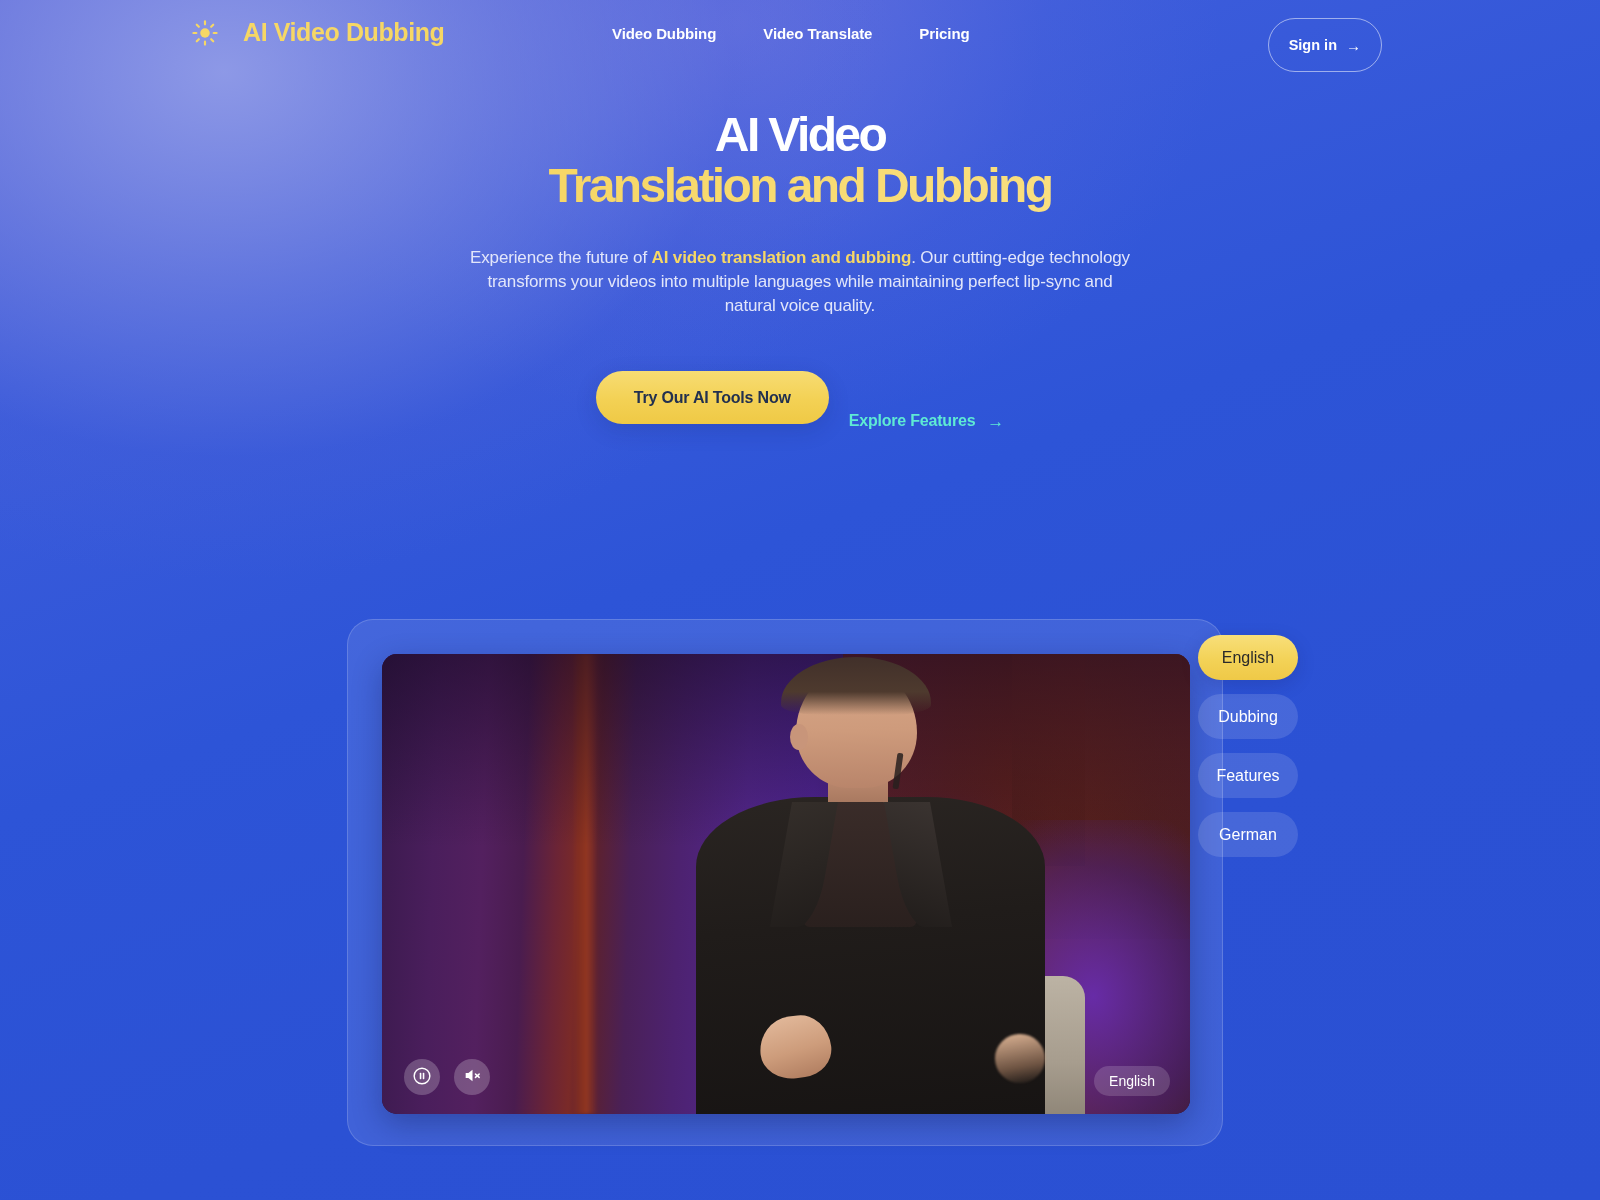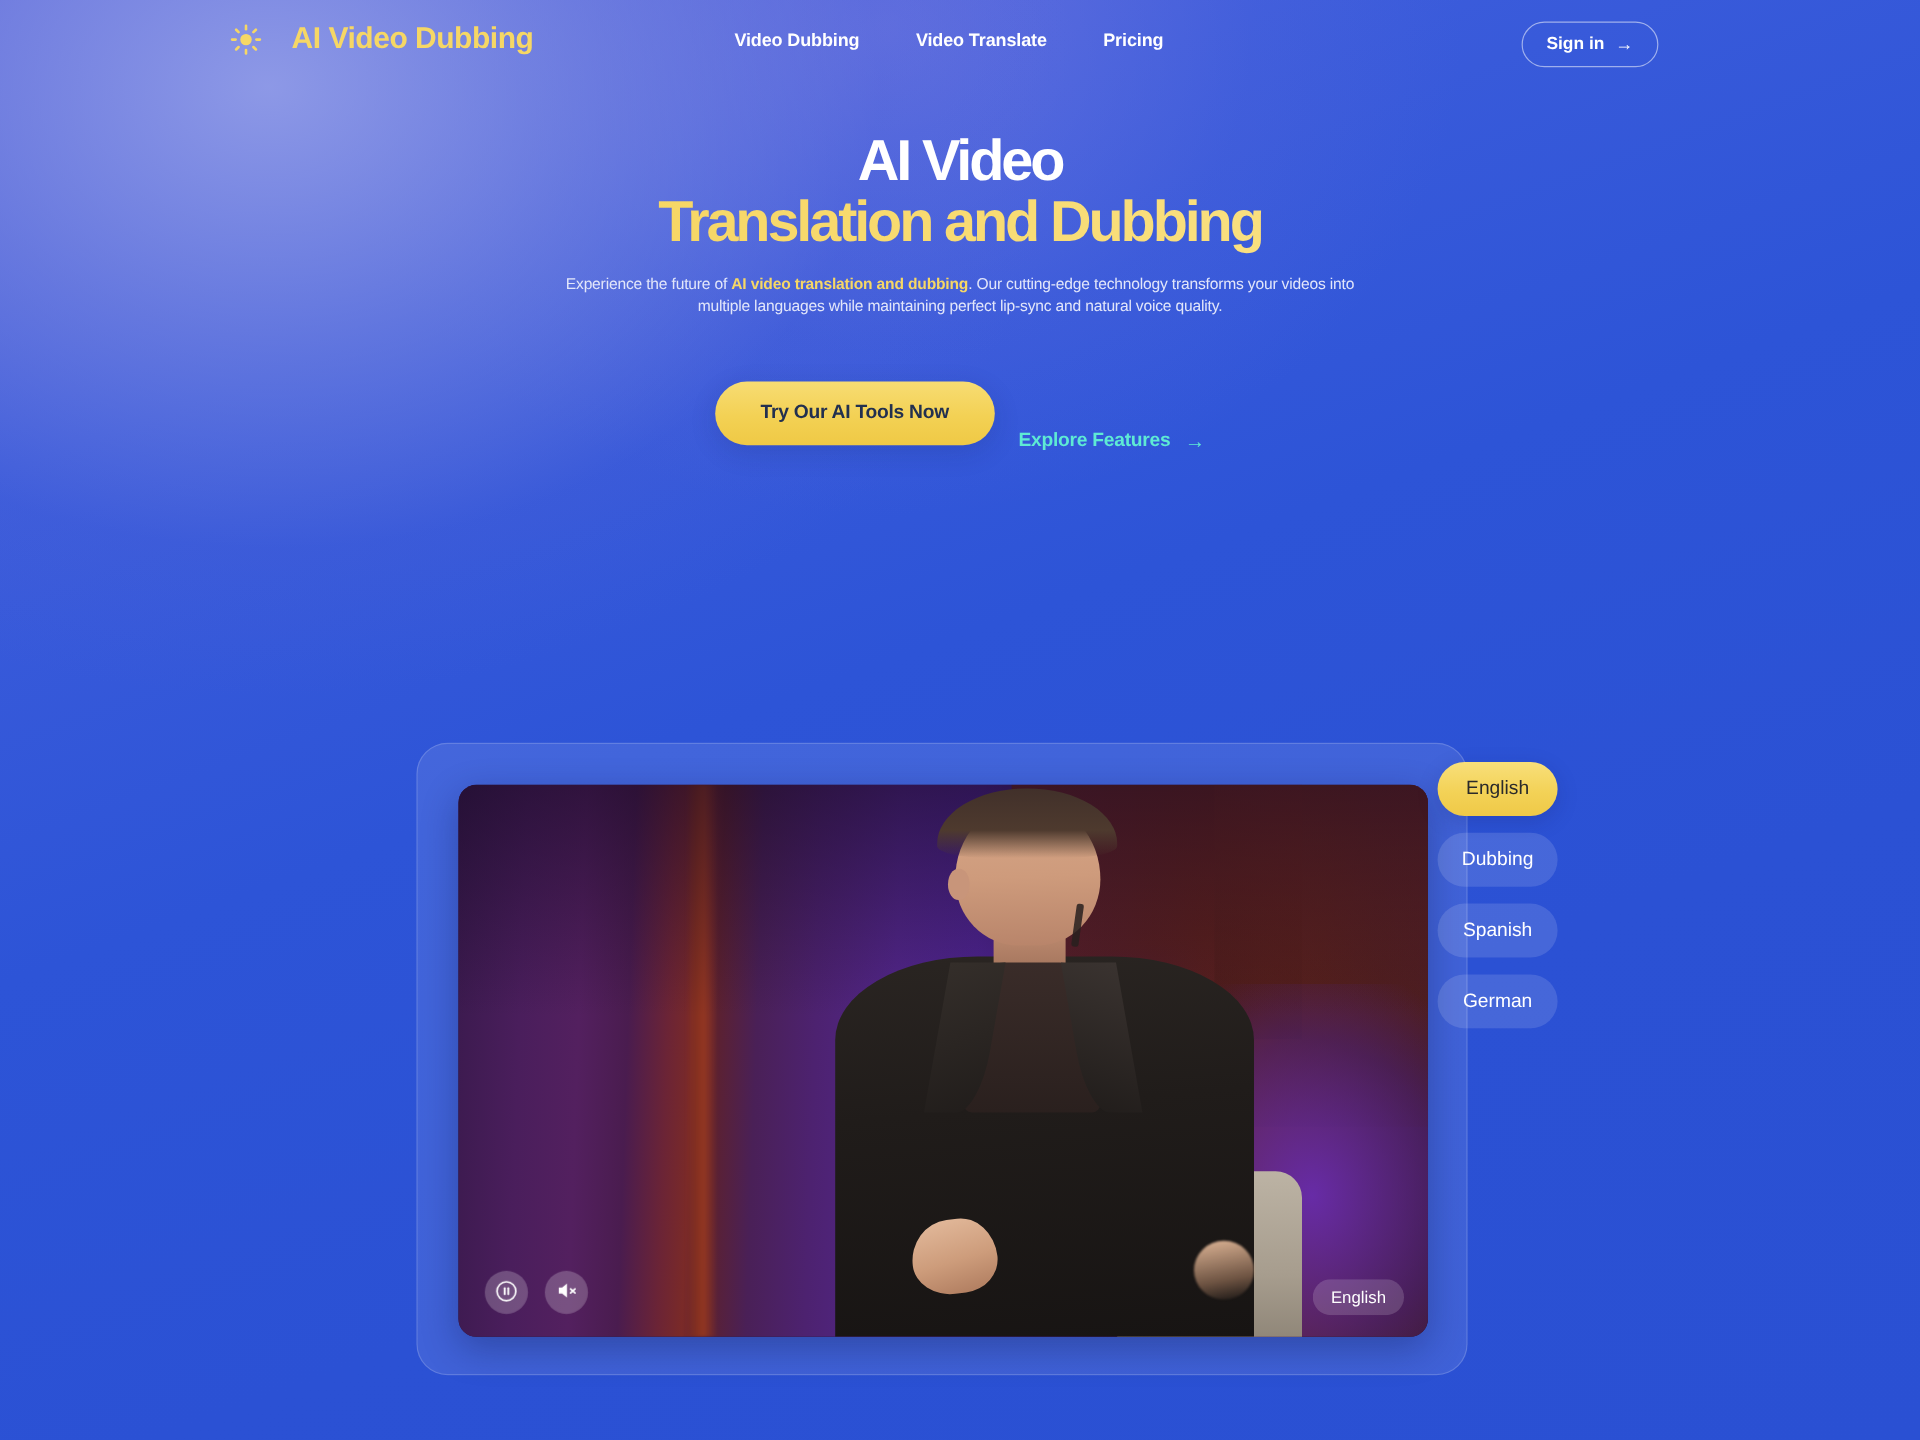--- a/index.html
+++ b/index.html
@@ -78,21 +78,21 @@
     letter-spacing: -0.1px;
     text-decoration: none;
     white-space: nowrap;
     cursor: pointer;
   }
 
   .signin {
     position: absolute;
     right: 218px;
     top: 18px;
-    height: 38px;
+    height: 54px;
     padding: 0 20px;
     border: 1.4px solid rgba(255,255,255,0.52);
     border-radius: 999px;
     background: transparent;
     color: #FFFFFF;
     font-family: "Liberation Sans", sans-serif;
     font-size: 14.5px;
     font-weight: 700;
     display: flex;
     align-items: center;
@@ -122,23 +122,23 @@
   .title-line2 {
     display: block;
     background: linear-gradient(100deg, #F2CD4E 0%, #F6D560 28%, #F9DE7C 62%, #FBE596 100%);
     -webkit-background-clip: text;
     background-clip: text;
     color: transparent;
     -webkit-text-fill-color: transparent;
   }
 
   .hero-sub {
-    margin: 16px auto 0;
+    margin: 34px auto 0;
     width: 670px;
-    font-size: 13px;
+    font-size: 17px;
     line-height: 1.42;
     color: #E2E6FA;
     letter-spacing: -0.15px;
   }
   .hero-sub .hl {
     color: #F6D765;
     font-weight: 700;
   }
 
   .cta-row {
@@ -454,21 +454,21 @@
         <span>Explore Features</span>
         <span class="arrow">→</span>
       </button>
     </div>
 
   </section>
 
   <div class="lang-list">
     <button class="lang-pill active">English</button>
     <button class="lang-pill">Dubbing</button>
-    <button class="lang-pill">Spanish</button>
+    <button class="lang-pill">Features</button>
     <button class="lang-pill">German</button>
   </div>
 
   <div class="player-shell">
 
     <div class="video-frame">
 
       <div class="scene">
         <div class="scene-bg"></div>
         <div class="scene-redwall"></div>

